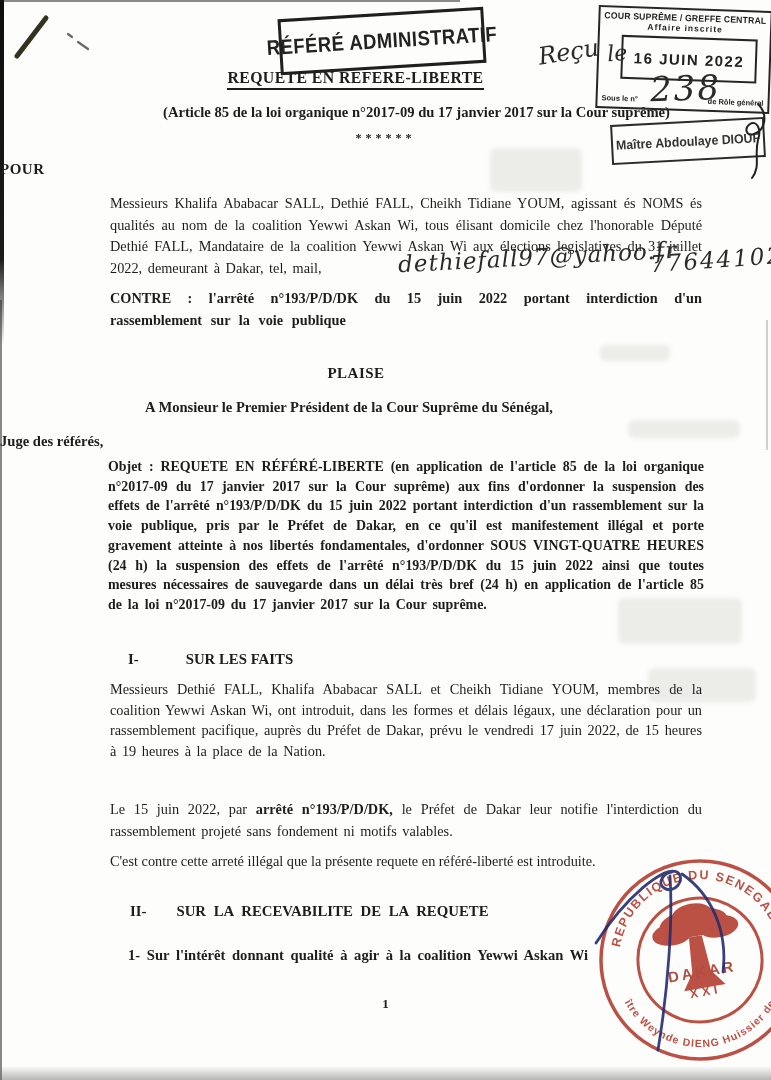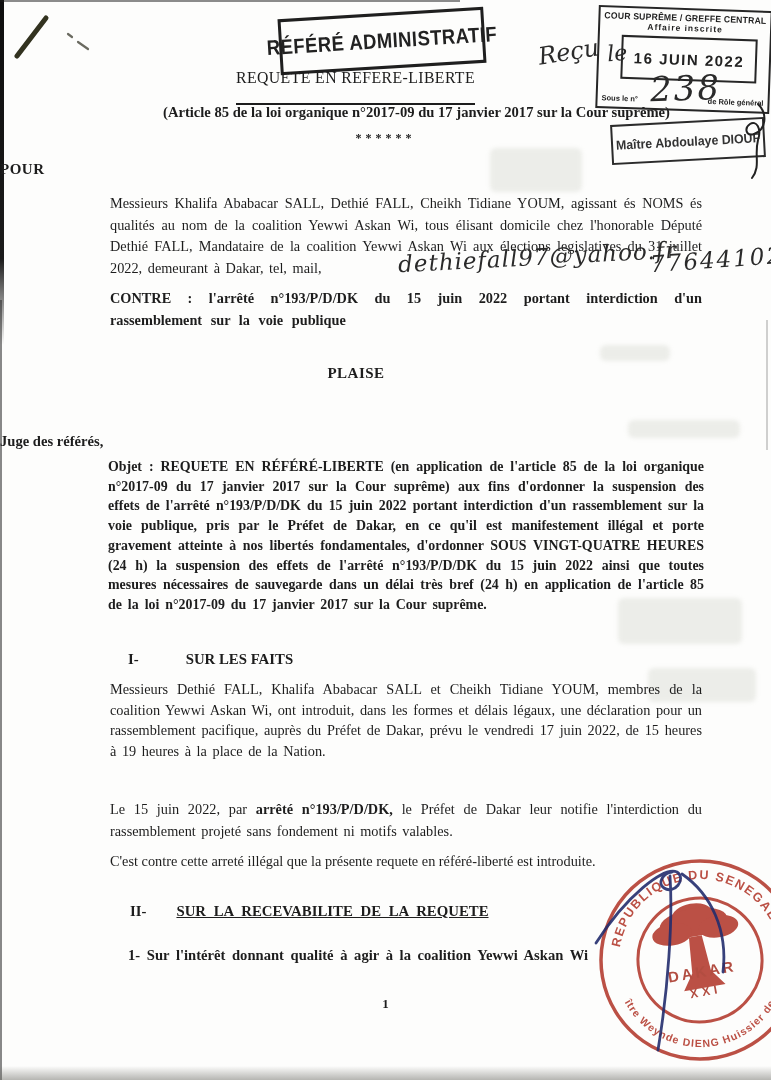--- a/index.html
+++ b/index.html
@@ -32,33 +32,33 @@
   .hw-email{left:398px;top:244px;font-size:23px;transform:rotate(-3deg);letter-spacing:1px;white-space:nowrap;}
   .hw-phone{left:650px;top:246px;font-size:23px;transform:rotate(-4deg);letter-spacing:2px;}
 
   .diouf{left:611px;top:121px;width:150px;height:36px;border:2.5px solid #2b2b2b;transform:rotate(-3deg);
       display:flex;align-items:center;justify-content:center;}
   .diouf span{font-family:"Liberation Sans",sans-serif;font-weight:bold;font-size:13px;color:#333;
       transform:scaleX(.95);white-space:nowrap;}
 
   
   .title-wrap{left:-30px;top:69px;width:771px;text-align:center;}
-  .title{display:inline-block;font-weight:normal;font-size:15.8px;letter-spacing:.4px;
-      border-bottom:2.5px solid #1d1d1d;padding-bottom:16px;}
+  .title{display:inline-block;font-weight:bold;font-size:15.8px;letter-spacing:.4px;
+      border-bottom:2.5px solid #1d1d1d;padding-bottom:1px;}
   .subtitle{left:0;top:104px;width:745px;text-align:center;font-weight:bold;font-size:14.6px;padding-left:44px;}
   .sep{left:0;top:131px;width:771px;text-align:center;font-weight:bold;font-size:12px;letter-spacing:4px;}
   .pour{left:0;top:161px;width:771px;font-weight:bold;font-size:15px;letter-spacing:.5px;}
   .plaise{left:0;top:365px;width:712px;text-align:center;font-weight:bold;font-size:15px;letter-spacing:.5px;}
   .addressee{left:145px;top:399px;font-weight:bold;font-size:14.6px;}
   .juge{left:0;top:433px;width:620px;text-align:left;font-weight:bold;font-size:14.6px;}
   .sec{display:flex;font-weight:bold;font-size:14.8px;}
   .sec1{left:128px;top:651px;}
   .sec1 .sec-title{margin-left:47px;}
   .sec2{left:130px;top:903px;}
-  .sec2 .sec-title{margin-left:30px;word-spacing:4px;text-decoration:underline;}
+  .sec2 .sec-title{margin-left:30px;word-spacing:4px;}
   .sub1{left:128px;top:947px;font-weight:bold;font-size:14.6px;word-spacing:3px;}
   .pagenum{left:0;top:996px;width:771px;text-align:center;font-weight:bold;font-size:13px;}
 
   
   .p1{left:110px;top:193px;width:592px;}
   .contre{left:110px;top:288px;width:592px;font-weight:bold;word-spacing:5px;}
   .objet{left:108px;top:457px;width:596px;font-weight:bold;font-size:13.9px;line-height:19.7px;word-spacing:2.5px;}
   .fp1{left:110px;top:679px;width:592px;line-height:20.6px;}
   .fp2{left:110px;top:799px;width:592px;}
   .fp3{left:110px;top:851px;width:620px;}
@@ -131,20 +131,21 @@
     <path d="M 20 4 C 30 14 28 30 16 34 C 8 37 6 28 12 24 C 18 20 24 28 20 40 C 16 56 23 66 14 78" stroke="#222" stroke-width="2" fill="none" stroke-linecap="round"></path>
   </svg>
 
   <div class="abs p1 body-text just">Messieurs Khalifa Ababacar SALL, Dethié FALL, Cheikh Tidiane YOUM, agissant és NOMS és qualités au nom de la coalition Yewwi Askan Wi, tous élisant domicile chez l'honorable Député Dethié FALL, Mandataire de la coalition Yewwi Askan Wi aux élections legislatives du 31 juillet 2022,  demeurant à Dakar, tel,  mail,</div>
   <div class="abs hand hw-email">dethiefall97@yahoo.fr</div>
   <div class="abs hand hw-phone">776441022</div>
 
   <div class="abs contre body-text just">CONTRE : l'arrêté n°193/P/D/DK du 15 juin 2022 portant interdiction d'un rassemblement sur la voie publique</div>
 
   <div class="abs plaise">PLAISE</div>
+  <div class="abs addressee">A  Monsieur  le Premier Président de la Cour Suprême du Sénégal,</div>
   <div class="abs juge">Juge des référés,</div>
 
   <div class="abs objet just">Objet : REQUETE EN RÉFÉRÉ-LIBERTE (en application de l'article 85 de la loi organique n°2017-09 du 17 janvier 2017 sur la Cour suprême) aux fins d'ordonner la suspension des effets de l'arrêté n°193/P/D/DK du 15 juin 2022 portant interdiction d'un rassemblement sur la voie publique, pris par le Préfet de Dakar, en ce qu'il est manifestement illégal et porte gravement atteinte à nos libertés fondamentales, d'ordonner SOUS VINGT-QUATRE HEURES (24 h) la suspension des effets de l'arrêté n°193/P/D/DK du 15 juin 2022 ainsi que toutes mesures nécessaires de sauvegarde dans un délai très bref (24 h) en application de l'article 85 de la loi n°2017-09 du 17 janvier 2017 sur la Cour suprême.</div>
 
   <div class="abs sec sec1">
     <span>I-</span>
     <span class="sec-title">SUR LES FAITS</span>
   </div>
 
   <div class="abs fp1 body-text just">Messieurs Dethié FALL, Khalifa Ababacar SALL et Cheikh Tidiane YOUM, membres de la coalition Yewwi Askan Wi,  ont introduit, dans les formes et délais légaux,  une déclaration pour un rassemblement pacifique, auprès du Préfet de Dakar, prévu le vendredi 17 juin 2022, de 15 heures à 19 heures à la place de la Nation.</div>

